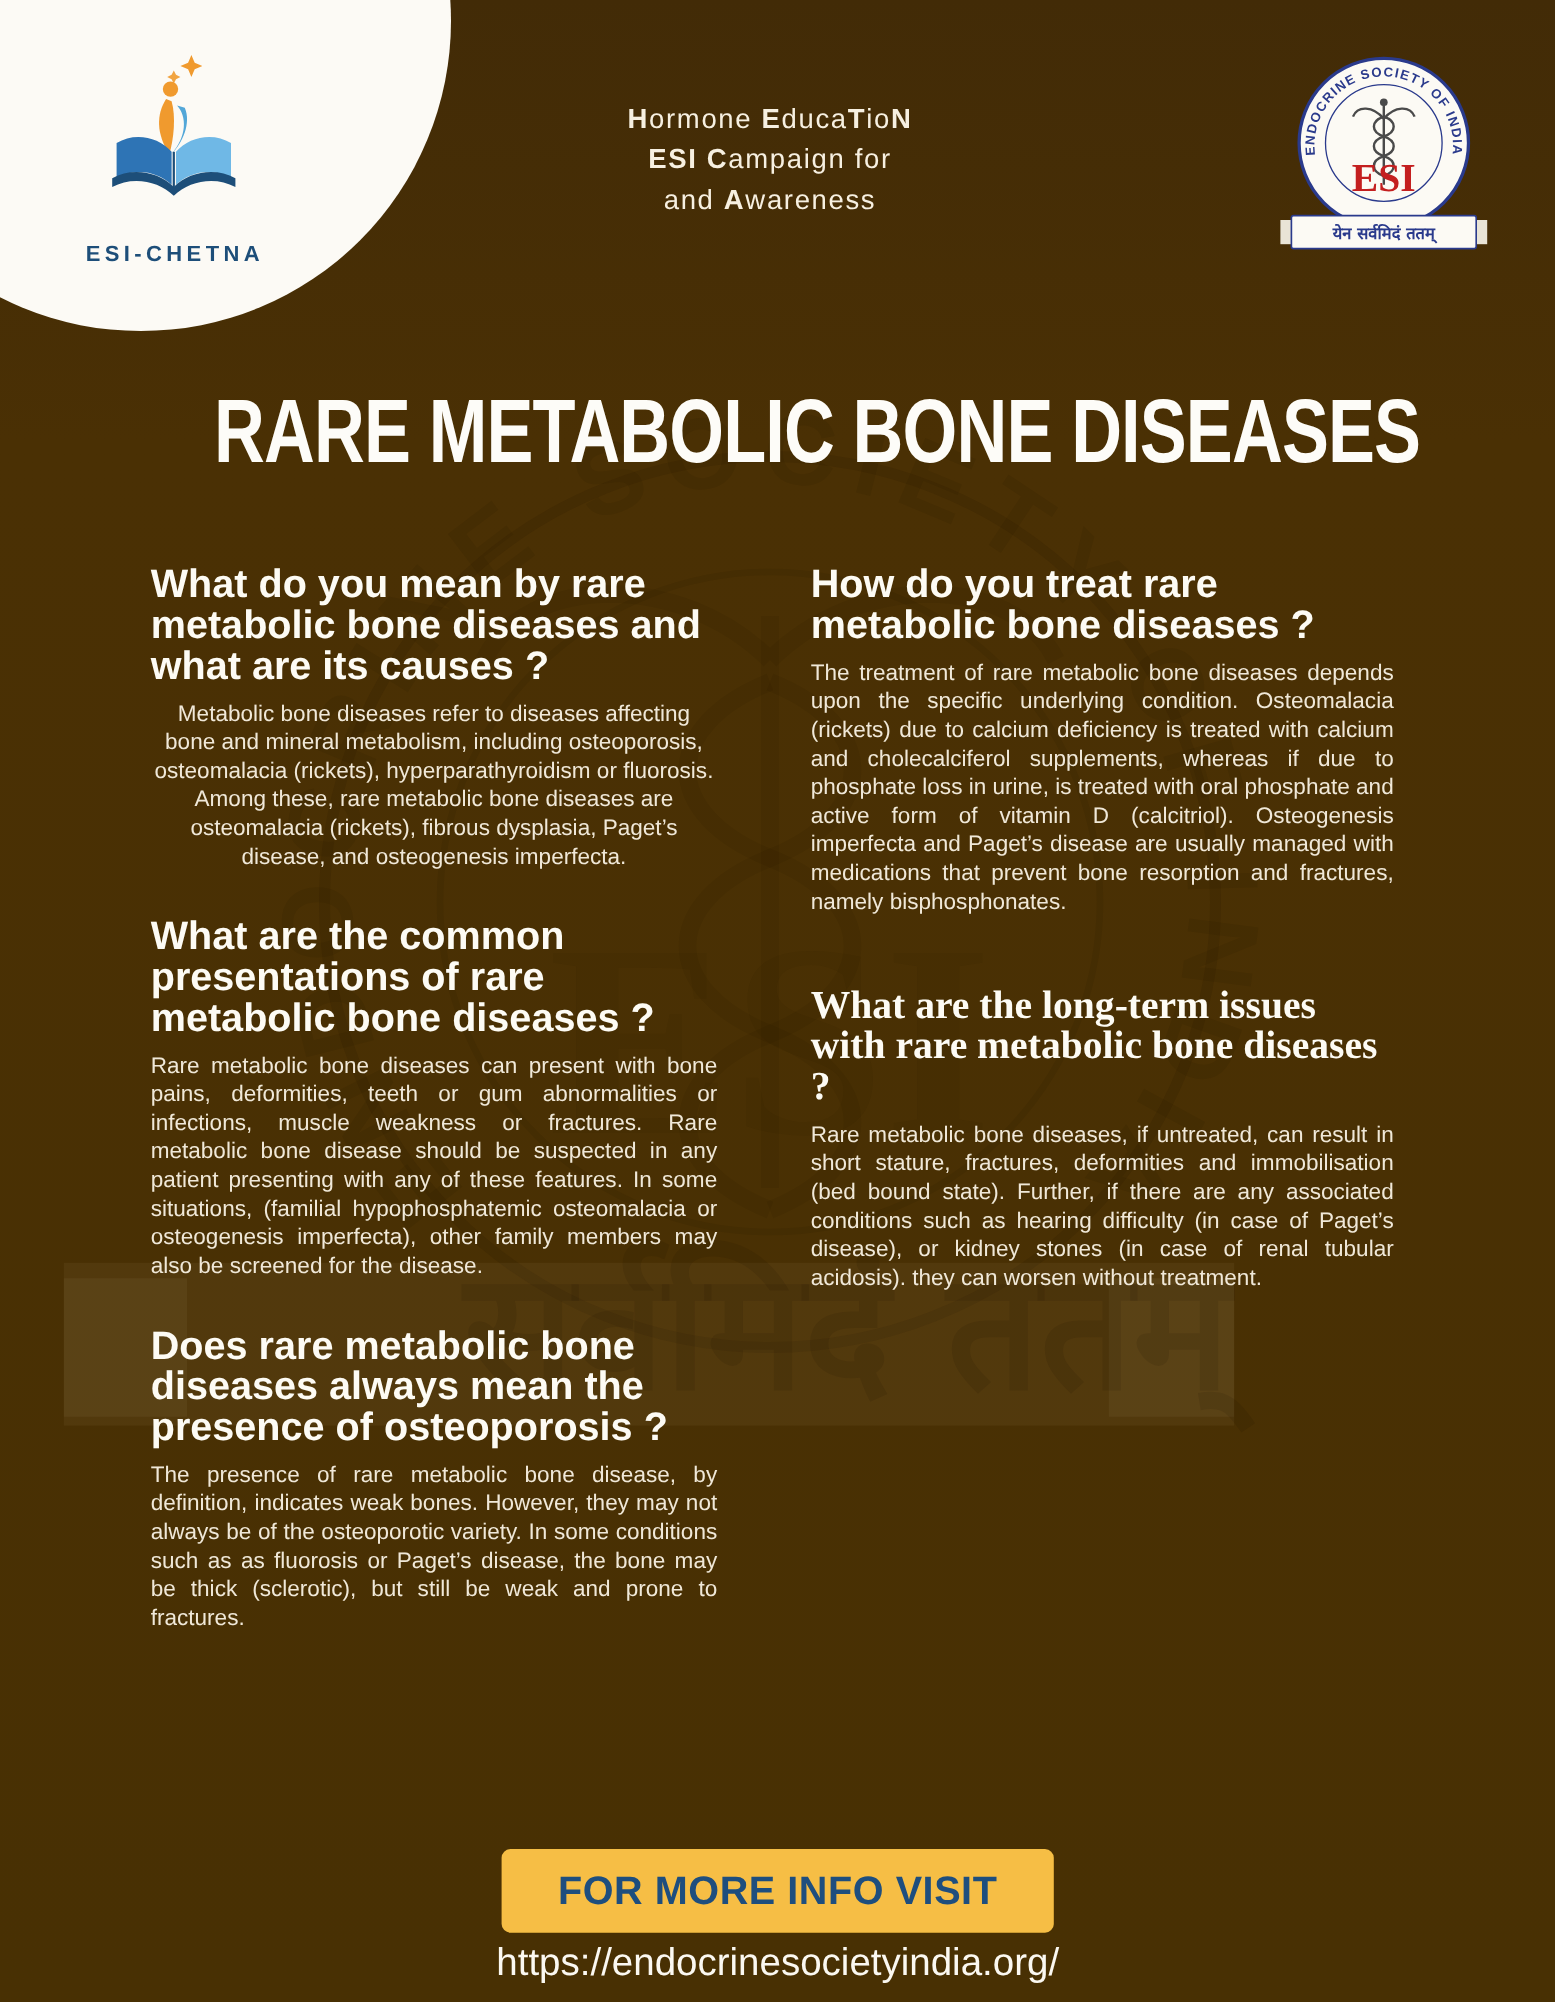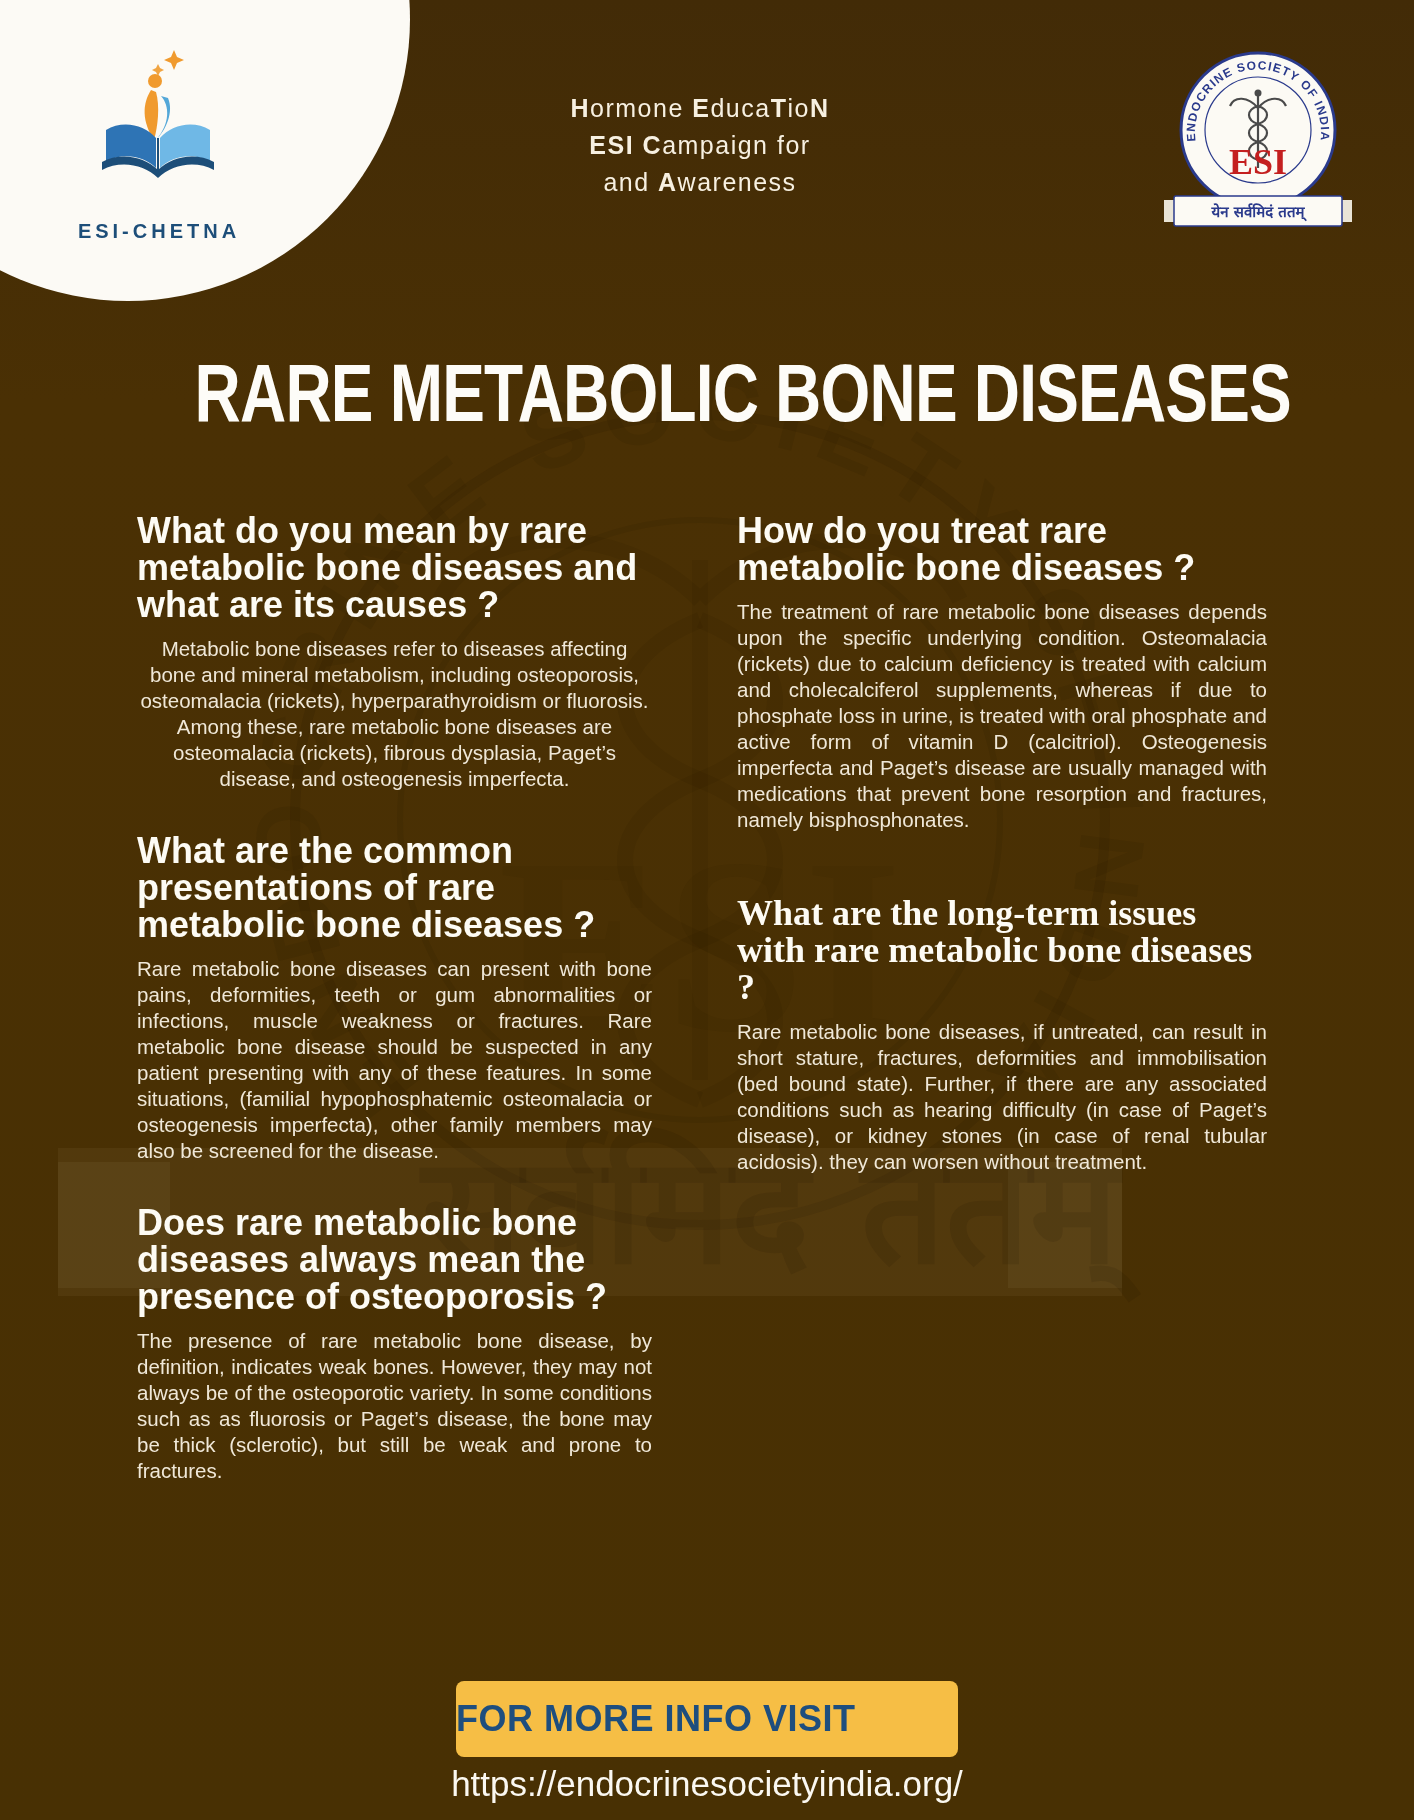--- a/index.html
+++ b/index.html
@@ -44,21 +44,21 @@
   }
   .col h2:first-child{margin-top:0;}
   .col h2.gap-lg{margin-top:62px;font-family:Liberation Serif, serif;}
   .col p{
     margin:0;font-size:20.5px;line-height:26px;color:#F0E8D8;text-align:justify;
   }
   .col p.ragged{text-align:center;}
   
   .cta{
     position:absolute;left:456px;top:1681px;width:502px;height:76px;border-radius:8px;
-    background:#F6BE45;display:flex;align-items:center;justify-content:flex-start;cursor:pointer;
+    background:#F6BE45;display:flex;align-items:center;justify-content:center;cursor:pointer;
   }
   .cta span{font-size:36px;font-weight:700;color:#1E4E7E;letter-spacing:0.5px;}
   .url{
     position:absolute;left:0;right:0;top:1764px;text-align:center;
     font-size:35px;font-weight:400;color:#FBF8F1;cursor:pointer;
   }
 </style>
 </head>
 <body>
 

